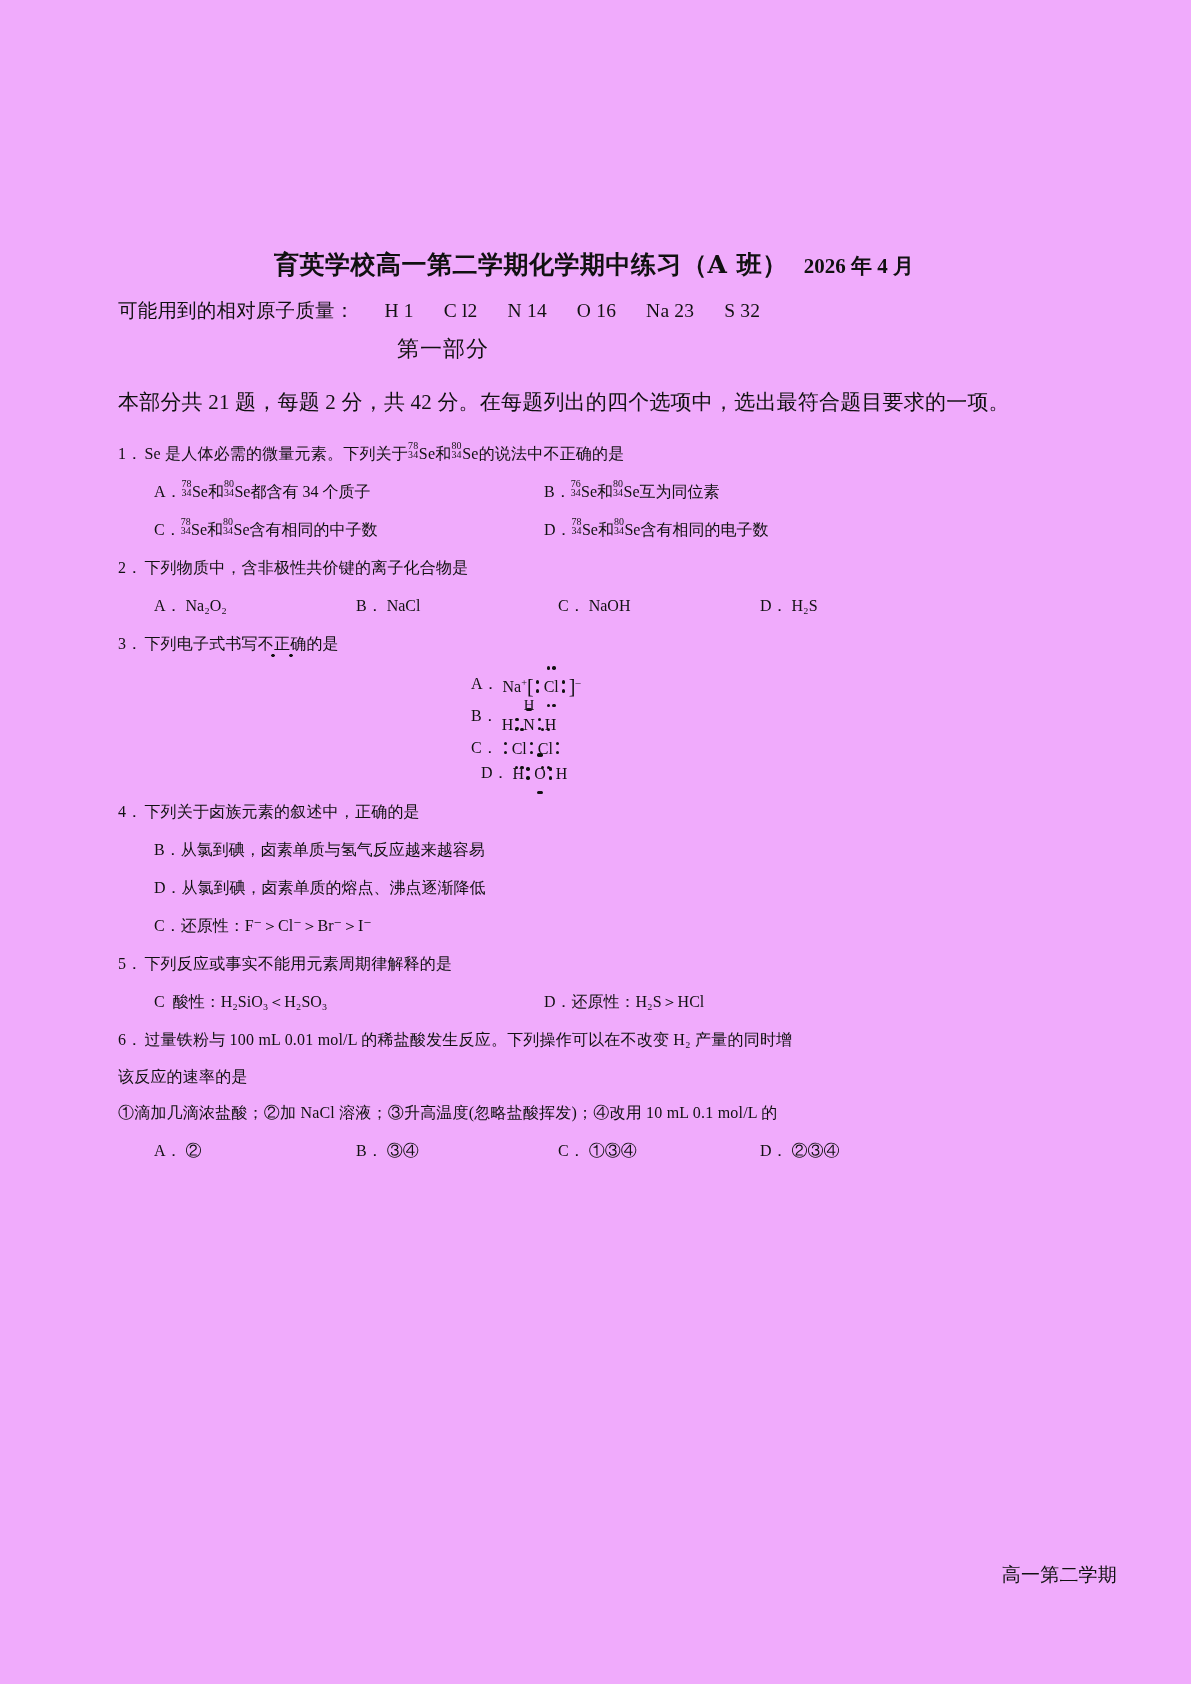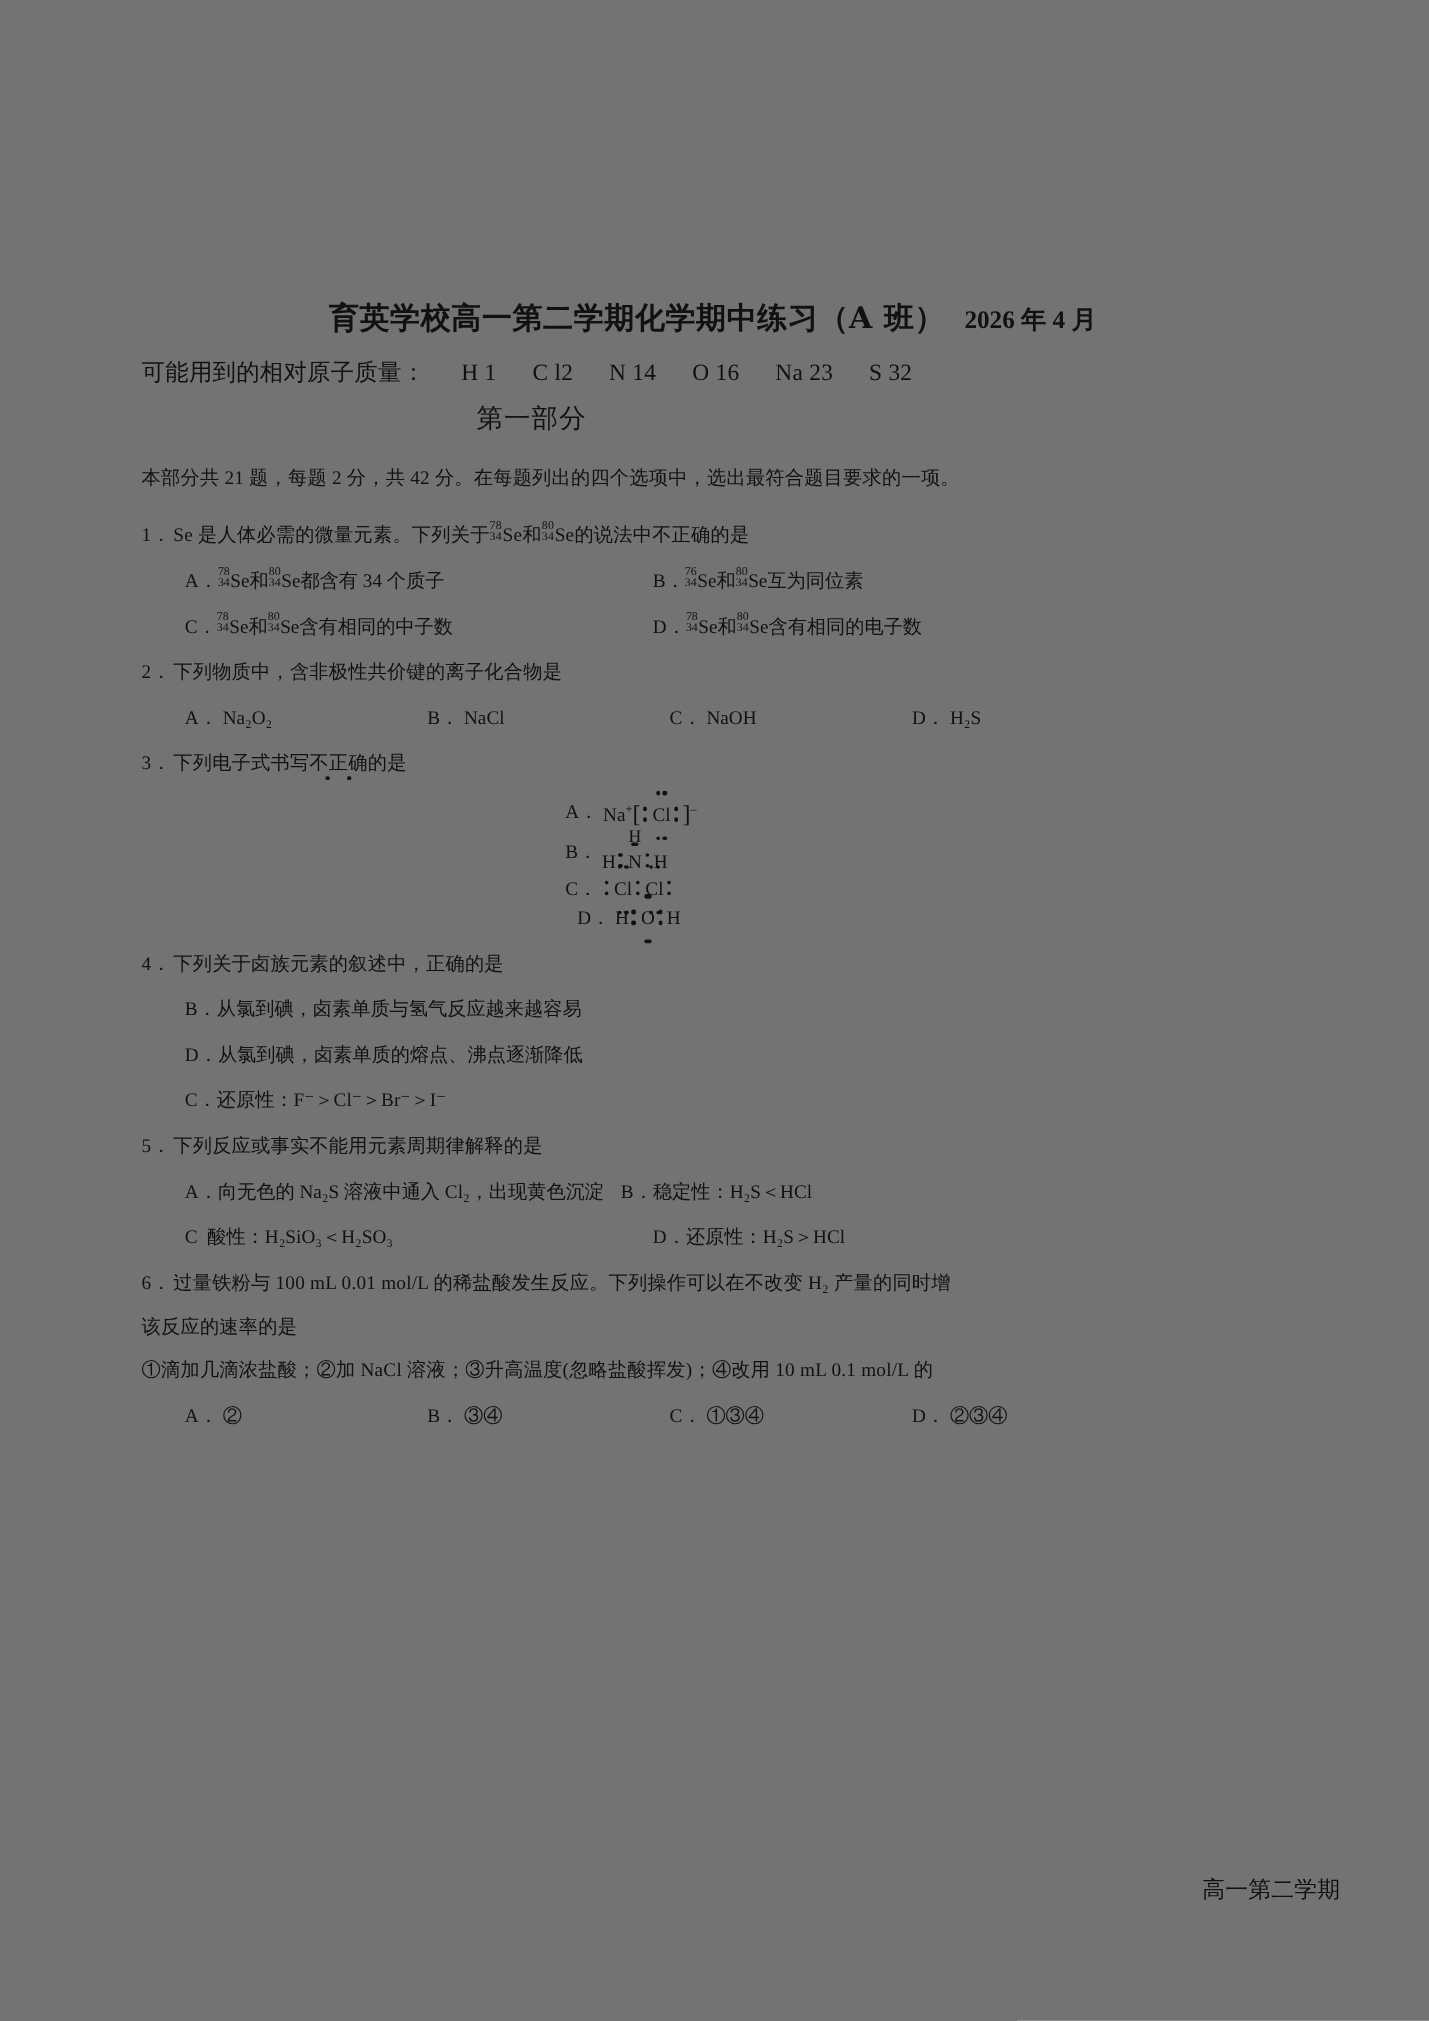--- a/index.html
+++ b/index.html
@@ -13,21 +13,21 @@
     font-family: "Liberation Serif", "DejaVu Serif", serif;
     color: #111111;
     position: relative;
     overflow: hidden;
   }
   .page {
     position: absolute;
     left: 0; top: 0;
     width: 1191px;
     height: 1684px;
-    background: #737373;
+    background: #f0abfc;
   }
   .content {
     position: absolute;
     left: 118px;
     top: 248px;
     width: 900px;
   }
 
   
   .title-line {
@@ -60,21 +60,21 @@
 
   .part-head {
     text-align: center;
     font-size: 22px;
     margin: 10px 0 24px 0;
     padding-right: 250px;
     letter-spacing: 1px;
   }
 
   .instr {
-    font-size: 16px;
+    font-size: 21px;
     margin: 0 0 26px 0;
     letter-spacing: 0.2px;
     white-space: nowrap;
   }
 
   
   .q {
     font-size: 16px;
     line-height: 1.5;
     margin-bottom: 13px;
@@ -298,24 +298,20 @@
       <span class="opt"><span>D．</span><span>从氯到碘，卤素单质的熔点、沸点逐渐降低</span></span>
       <span class="opt"><span>C．</span><span>还原性：F⁻＞Cl⁻＞Br⁻＞I⁻</span></span>
     </div>
   </div>
 
   <div class="q">
     <div class="q-stem">
       <span class="q-num">5．</span><span>下列反应或事实不能用元素周期律解释的是</span>
     </div>
     <div class="opts-row indent">
-      <span class="opt" style="margin-right:14px;"><span>A．</span><span>向无色的 Na₂S 溶液中通入 Cl₂，出现黄色沉淀</span></span>
-      <span class="opt"><span>B．</span><span>稳定性：H₂S＜HCl</span></span>
-    </div>
-    <div class="opts-row indent">
       <span class="opt" style="width:390px;"><span>C</span>&nbsp;&nbsp;<span>酸性：H₂SiO₃＜H₂SO₃</span></span>
       <span class="opt"><span>D．</span><span>还原性：H₂S＞HCl</span></span>
     </div>
   </div>
 
   <div class="q">
     <div class="q-stem clip-right" style="margin-bottom:10px; white-space:nowrap;">
       <span class="q-num">6．</span><span>过量铁粉与 100 mL 0.01 mol/L 的稀盐酸发生反应。下列操作可以在不改变 H₂ 产量的同时增</span>
     </div>
     <div class="q-stem" style="margin-bottom:12px;margin-top:13px;">

